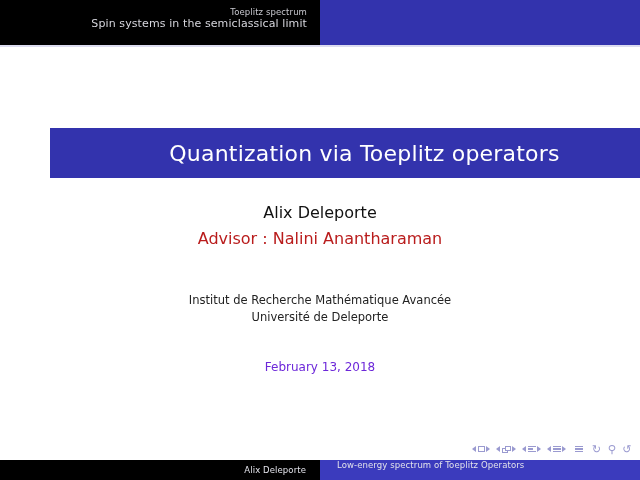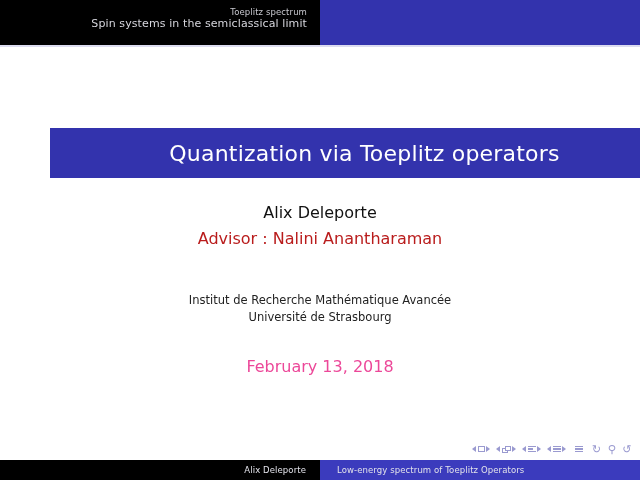--- a/index.html
+++ b/index.html
@@ -98,23 +98,23 @@
     color: #b91c1c;
   }
   .institute {
     margin-top: 40px;
     font-size: 11.5px;
     line-height: 17px;
     color: #222222;
   }
   .date {
     margin-top: 30px;
-    font-size: 16px;
+    font-size: 12px;
     line-height: 22px;
-    color: #ec4899;
+    color: #6d28d9;
   }
 
   
   .navsymbols {
     position: absolute;
     right: 8px;
     bottom: 24px;
     height: 14px;
     display: flex;
     align-items: center;
@@ -204,21 +204,20 @@
     align-items: center;
     justify-content: flex-end;
     box-sizing: border-box;
     padding-right: 14px;
   }
   .footline-right {
     width: 320px;
     height: 20px;
     background: #3b3bbd;
     display: flex;
-    align-items: center;
     box-sizing: border-box;
     padding-left: 17px;
   }
   .footline-text {
     color: #e2e2ea;
     font-size: 8.5px;
     letter-spacing: 0.1px;
     white-space: nowrap;
   }
 </style>
@@ -236,21 +235,21 @@
 
 <div class="title-banner">
   <div class="title-banner-text">Quantization via Toeplitz operators</div>
 </div>
 
 <div class="body">
   <div class="author">Alix Deleporte</div>
   <div class="advisor">Advisor : Nalini Anantharaman</div>
   <div class="institute">
     <div>Institut de Recherche Mathématique Avancée</div>
-    <div>Université de Strasbourg</div>
+    <div>Université de Deleporte</div>
   </div>
   <div class="date">February 13, 2018</div>
 </div>
 
 <div class="navsymbols">
 
   <div class="nav-group">
     <span class="nav-arrow left"></span>
     <span class="nav-sq"></span>
     <span class="nav-arrow right"></span>

